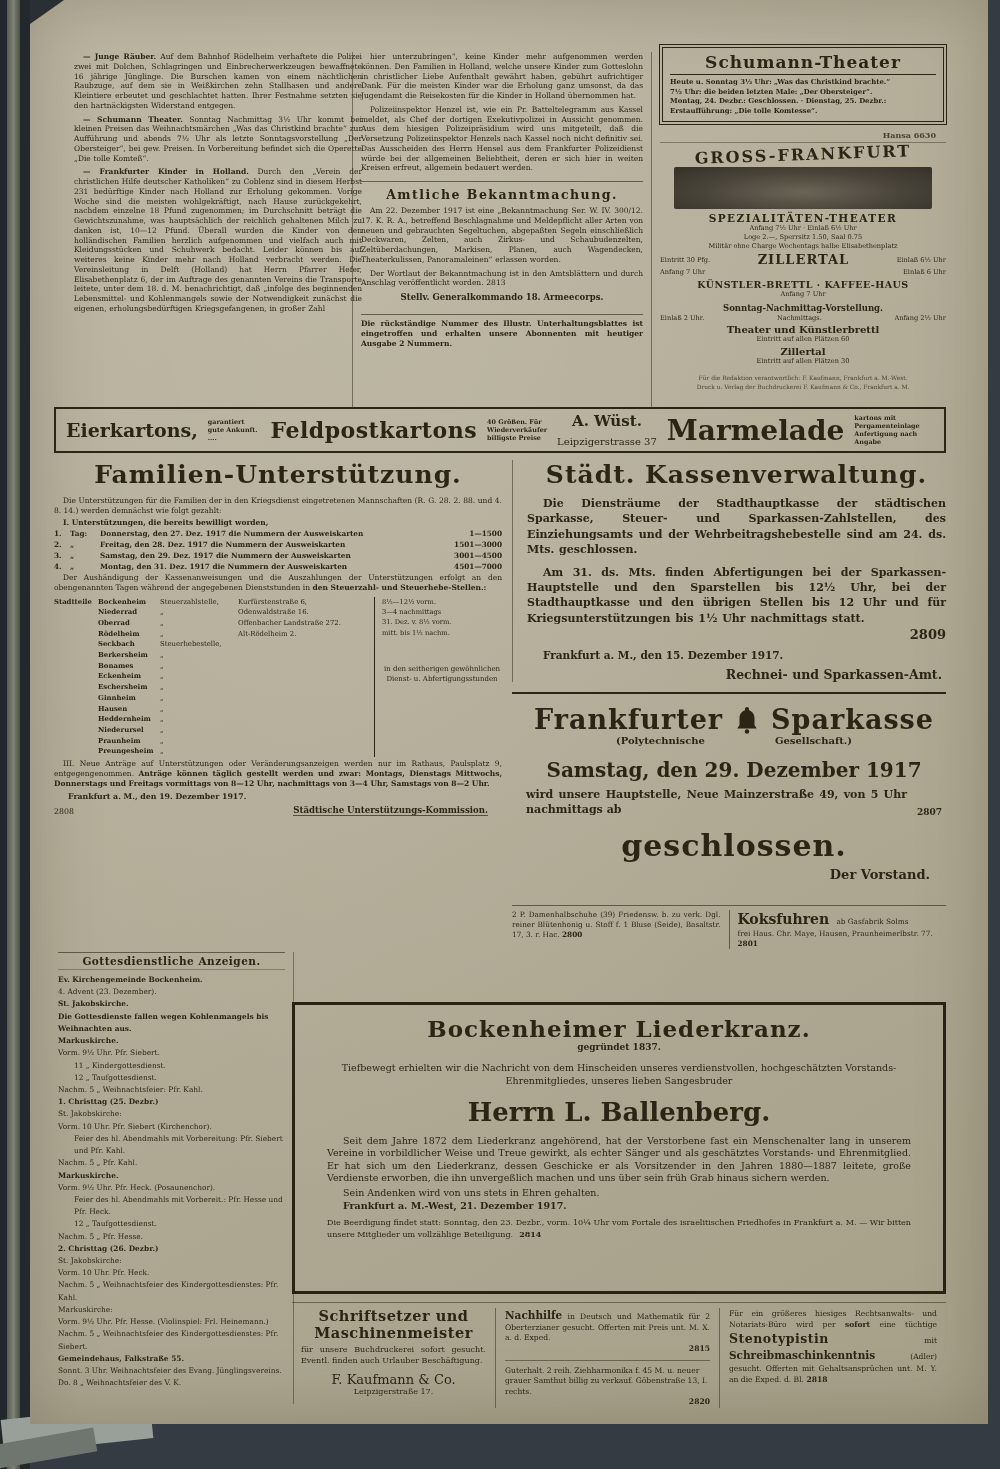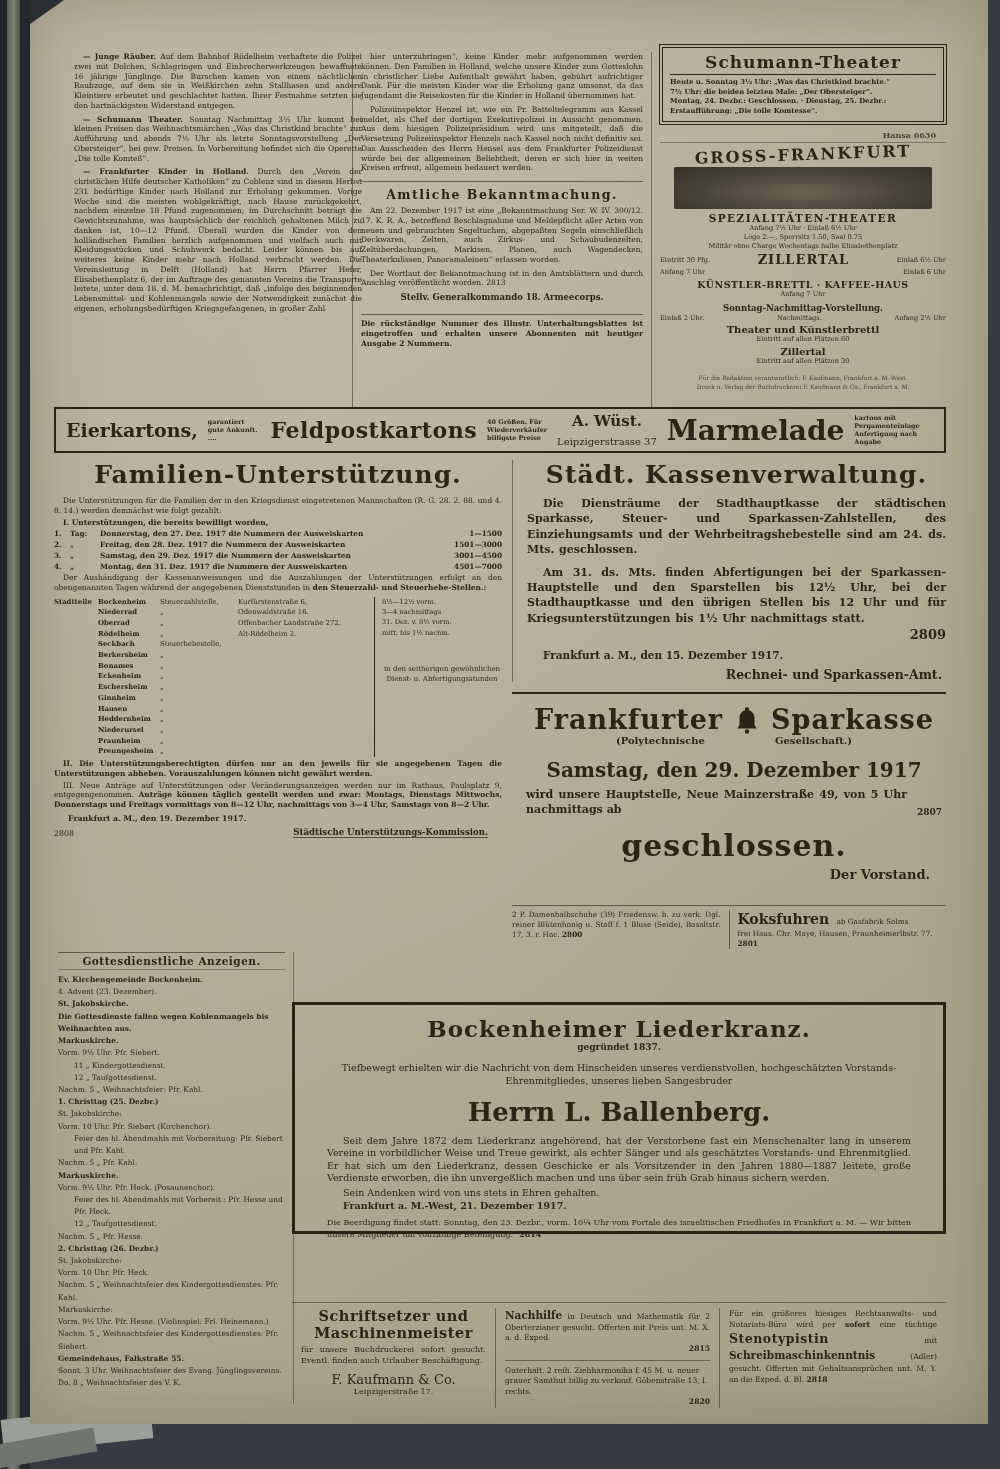--- a/index.html
+++ b/index.html
@@ -92,21 +92,21 @@
 .sa{font-size:7.3px;line-height:1.35}
 .sa-left{flex:1;border-right:1px solid rgba(45,36,22,.6);padding-right:8px;text-align:justify}
 .sa-right{flex:1;padding-left:8px}
 .koks-title{font-size:14px;font-weight:bold;margin-right:5px}
 
 #gottesd{position:absolute;left:28px;top:952px;width:236px;border-right:1px solid rgba(45,36,22,.45);padding-right:8px;min-height:452px}
 .gd-title{font-size:10.5px;font-weight:bold;text-align:center;border-top:1px solid rgba(45,36,22,.6);border-bottom:1px solid rgba(45,36,22,.35);padding:2px 0;margin-bottom:4px;letter-spacing:.5px}
 .gd-line{font-size:7.4px;line-height:1.65}
 .gd-line.ind{padding-left:16px}
 
-#lieder{position:absolute;left:262px;top:1002px;width:654px;height:232px;border:3px solid #2b2214;padding:10px 32px 6px}
+#lieder{position:absolute;left:262px;top:1002px;width:654px;height:292px;border:3px solid #2b2214;padding:10px 32px 6px}
 .lk-title{font-size:23px;font-weight:bold;text-align:center;letter-spacing:1px}
 .lk-sub{font-size:9px;font-weight:bold;text-align:center;margin-bottom:9px}
 .lk-intro{font-size:9.5px;text-align:center;line-height:1.4}
 .lk-name{font-size:26px;font-weight:bold;text-align:center;margin:9px 0 8px}
 .lk-body{font-size:9.5px;line-height:1.32;text-align:justify;text-indent:16px}
 .lk-line{font-size:9.5px;text-indent:16px;margin-top:2px}
 .lk-date{font-size:9.5px;text-indent:16px;margin-top:2px;font-weight:bold}
 .lk-sig{font-size:13.5px;font-weight:bold;text-align:center;margin-top:5px}
 .lk-funeral{font-size:8px;line-height:1.35;margin-top:7px;text-align:justify}
 .lk-num{font-weight:bold;margin-left:6px}
@@ -377,21 +377,20 @@
         <div>
 
         <div>8½—12½ vorm.</div>
             <div>3—4 nachmittags</div>
             <div>31. Dez. v. 8½ vorm.</div>
             <div>mitt. bis 1½ nachm.</div>
           </div>
         <div class="notes-brace">in den seitherigen gewöhnlichen Dienst- u. Abfertigungsstunden</div>
       </div>
     </div>
-    <p class="para7 b">II. Die Unterstützungsberechtigten dürfen nur an den jeweils für sie angegebenen Tagen die Unterstützungen abheben. Vorauszahlungen können nicht gewährt werden.</p>
     <p class="para7"><span>III. Neue Anträge auf Unterstützungen oder Veränderungsanzeigen werden nur im Rathaus, Paulsplatz 9, entgegengenommen.</span> <b>Anträge können täglich gestellt werden und zwar: Montags, Dienstags Mittwochs, Donnerstags und Freitags vormittags von 8—12 Uhr, nachmittags von 3—4 Uhr, Samstags von 8—2 Uhr.</b></p>
     <div class="fam-date">Frankfurt a. M., den 19. Dezember 1917.</div>
     <div class="fam-sig-row">
       <span>2808</span>
       <span class="fam-sig">Städtische Unterstützungs-Kommission.</span>
     </div>
   </div>
 
   <div id="kassen">
     <h2 class="sec-h">Städt. Kassenverwaltung.</h2>

